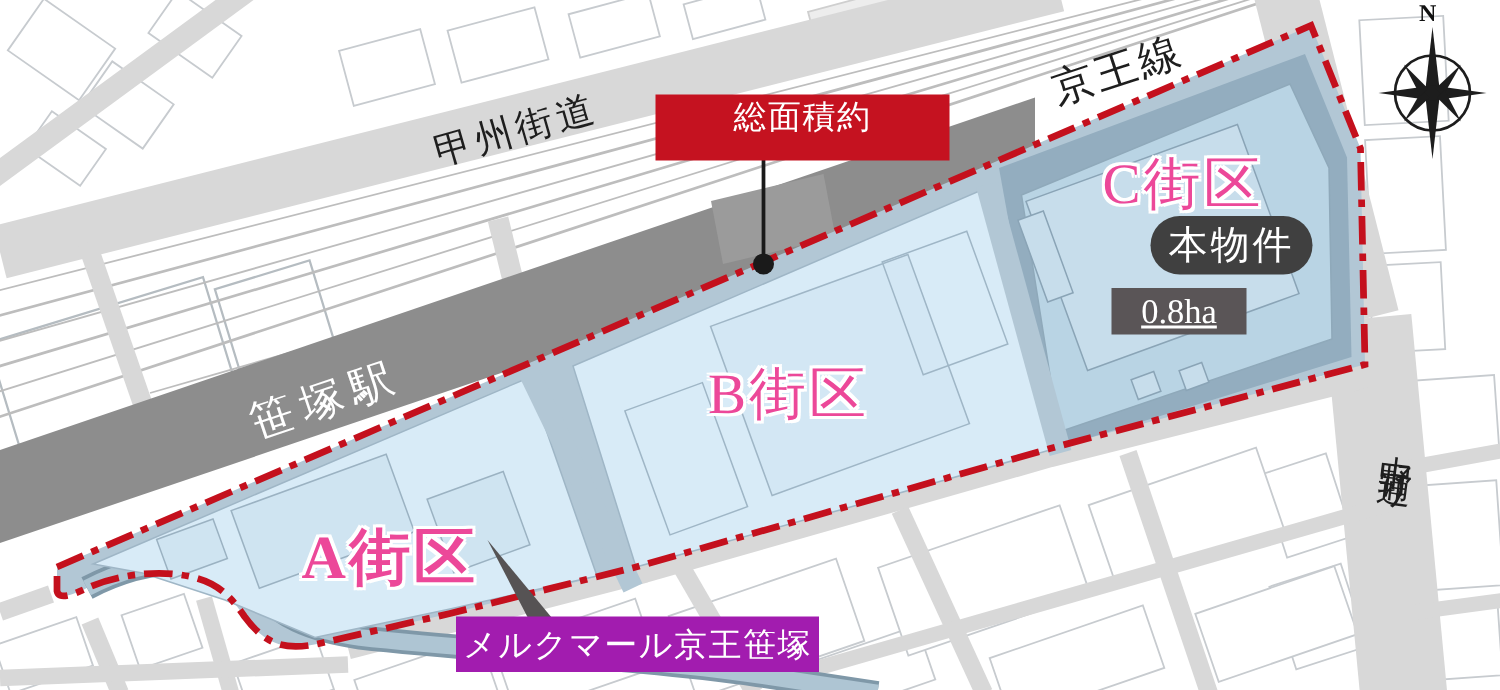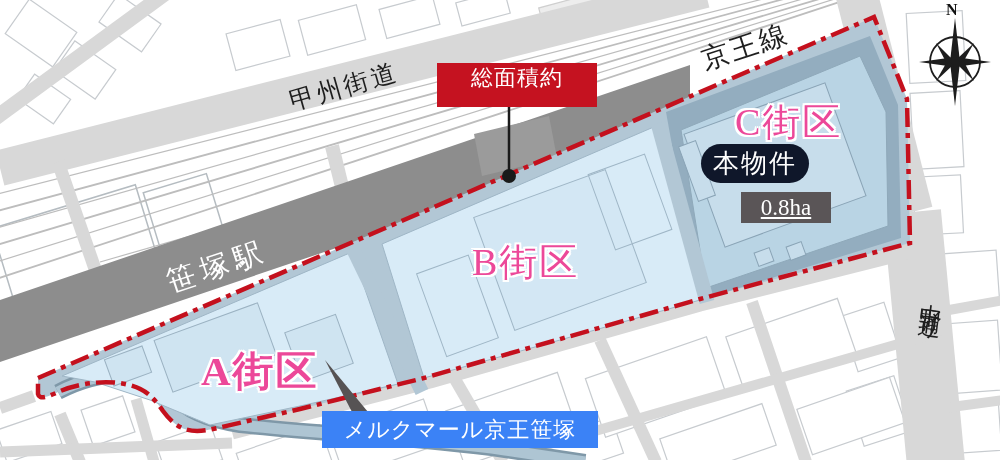--- a/index.html
+++ b/index.html
@@ -12,27 +12,27 @@
   .lbl-station{left:165px;top:247px;font-size:29px;letter-spacing:6px;color:#fff;transform:rotate(-18.5deg);}
   .lbl-nakano{left:916px;top:286px;font-size:23px;letter-spacing:5px;writing-mode:vertical-rl;
               text-orientation:upright;transform:rotate(7deg);}
   .dist{position:absolute;color:#ec4899;letter-spacing:2px;
         text-shadow:-2px -2px 0 #fff,2px -2px 0 #fff,-2px 2px 0 #fff,2px 2px 0 #fff,
                     0 -2px 0 #fff,0 2px 0 #fff,-2px 0 0 #fff,2px 0 0 #fff;}
   .dist-a{left:201px;top:344px;font-size:41px;font-weight:bold;}
   .dist-b{left:472px;top:237px;font-size:38px;}
   .dist-c{left:735px;top:97px;font-size:38px;}
   .badge{position:absolute;display:flex;align-items:center;justify-content:center;color:#fff;}
-  .badge-total{left:437px;top:63px;width:160px;height:44px;background:#c51220;align-items:baseline;}
+  .badge-total{left:437px;top:63px;width:196px;height:44px;background:#c51220;align-items:baseline;}
   .badge-total .pfx{font-size:22px;letter-spacing:1px;}
   .badge-total .val{font-size:37px;line-height:40px;}
-  .badge-property{left:701px;top:144px;width:108px;height:39px;background:#0f172a;
+  .badge-property{left:767px;top:144px;width:108px;height:39px;background:#404040;
                   border-radius:20px;font-size:26px;letter-spacing:2px;text-align:right;}
   .badge-area{left:741px;top:192px;width:90px;height:31px;background:#5a5557;font-size:23px;text-decoration:underline;}
-  .badge-callout{left:322px;top:411px;width:276px;height:37px;background:#3b82f6;
+  .badge-callout{left:304px;top:411px;width:242px;height:37px;background:#a21caf;
                  font-size:22px;letter-spacing:1px;}
   .compass-n{position:absolute;left:946px;top:1px;font-size:16px;font-weight:bold;color:#111;}
 </style>
 </head>
 <body>
 
 <div class="stage">
 
 <svg width="1000" height="460" viewBox="0 0 1000 460">
   <rect x="0" y="0" width="1000" height="460" fill="#ffffff"></rect>

